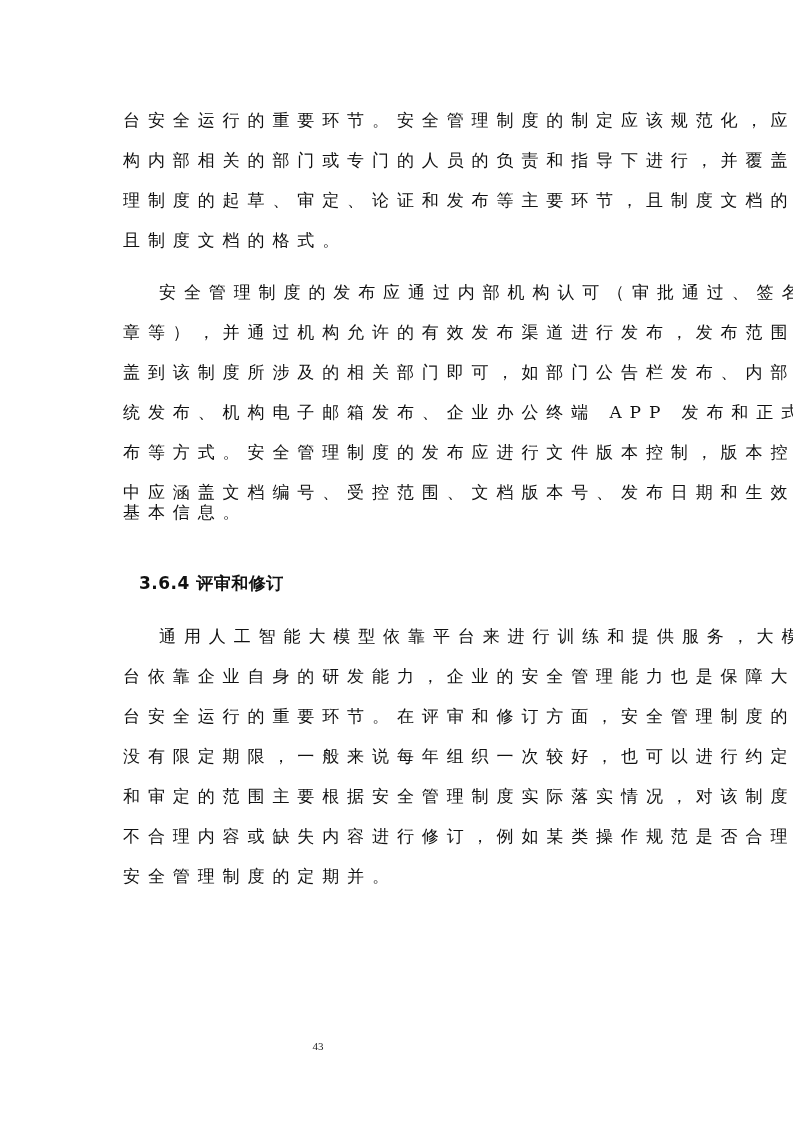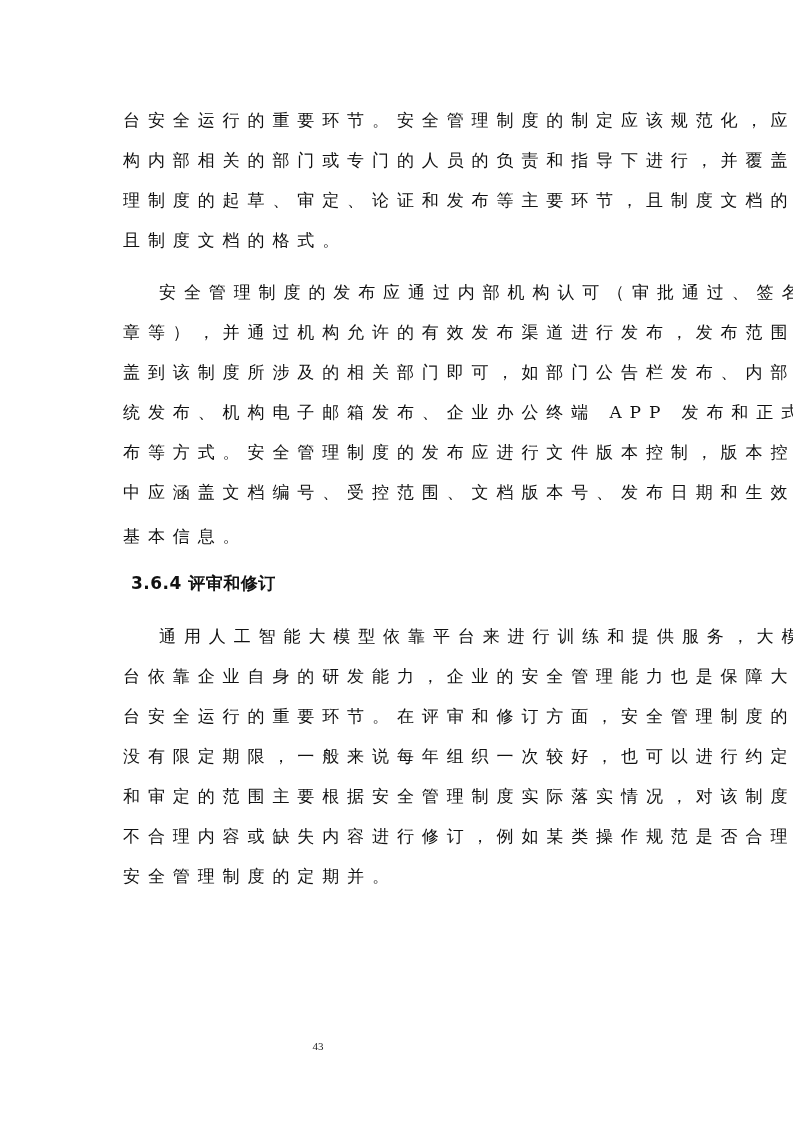--- a/index.html
+++ b/index.html
@@ -33,21 +33,21 @@
       left: 0;
       height: 40px;
       line-height: 40px;
       font-size: 17px;
       white-space: nowrap;
       letter-spacing: 7.9px;
     }
     .line.indent { left: 36px; }
     .heading {
       position: absolute;
-      left: 8px;
+      left: 16px;
       font-family: "DejaVu Sans", "Liberation Sans", sans-serif;
       font-weight: bold;
       font-size: 17px;
       line-height: 40px;
       height: 40px;
       letter-spacing: 0.5px;
       color: #111111;
     }
     .page-number {
       position: absolute;
@@ -73,21 +73,21 @@
       <div class="line" style="top:120px;">且制度文档的格式。</div>
     </div>
 
     <div>
       <div class="line indent" style="top:172px;">安全管理制度的发布应通过内部机构认可（审批通过、签名或盖</div>
       <div class="line" style="top:212px;">章等），并通过机构允许的有效发布渠道进行发布，发布范围应仅覆</div>
       <div class="line" style="top:252px;">盖到该制度所涉及的相关部门即可，如部门公告栏发布、内部办公系</div>
       <div class="line" style="top:292px;">统发布、机构电子邮箱发布、企业办公终端 APP 发布和正式文件发</div>
       <div class="line" style="top:332px;">布等方式。安全管理制度的发布应进行文件版本控制，版本控制信息</div>
       <div class="line" style="top:372px;">中应涵盖文档编号、受控范围、文档版本号、发布日期和生效日期等</div>
-      <div class="line" style="top:416px;">基本信息。</div>
+      <div class="line" style="top:392px;">基本信息。</div>
     </div>
 
     <div class="heading" style="top:463px;">3.6.4 评审和修订</div>
 
     <div>
       <div class="line indent" style="top:516px;">通用人工智能大模型依靠平台来进行训练和提供服务，大模型平</div>
       <div class="line" style="top:556px;">台依靠企业自身的研发能力，企业的安全管理能力也是保障大模型平</div>
       <div class="line" style="top:596px;">台安全运行的重要环节。在评审和修订方面，安全管理制度的定期并</div>
       <div class="line" style="top:636px;">没有限定期限，一般来说每年组织一次较好，也可以进行约定。论证</div>
       <div class="line" style="top:676px;">和审定的范围主要根据安全管理制度实际落实情况，对该制度存在的</div>

